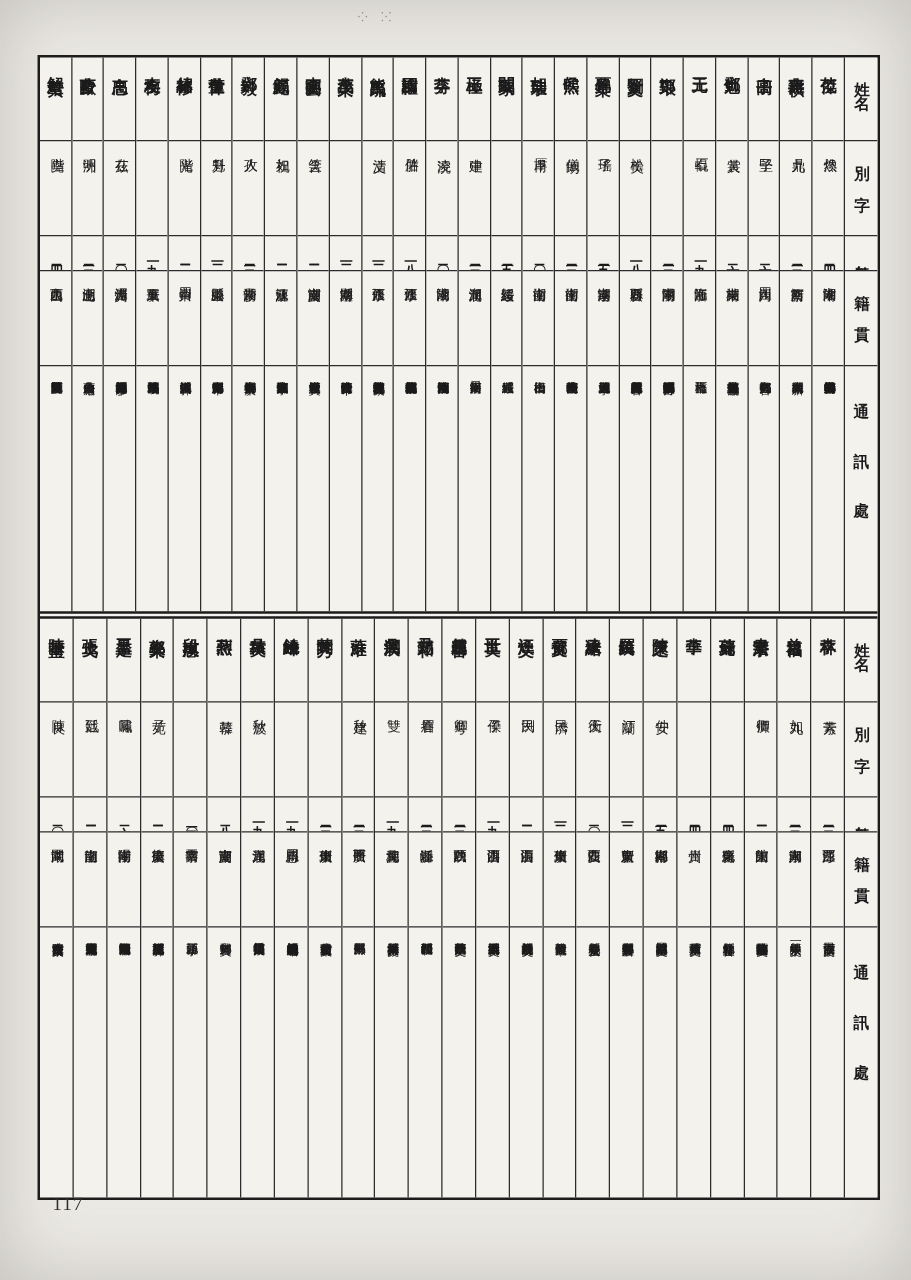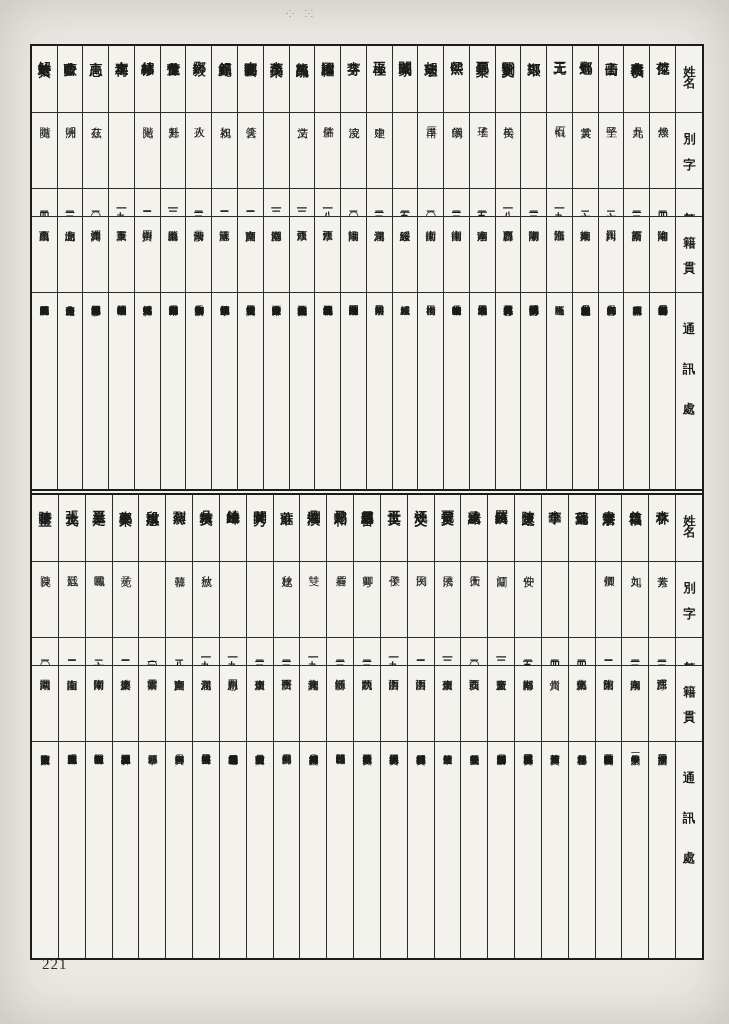--- a/index.html
+++ b/index.html
@@ -954,15 +954,15 @@
             <span class="vt">湖南武岡</span>
           </div>
           <div class="cell c-addr">
             <span class="vt">寶慶南路金秤市永美號</span>
           </div>
         </div>
       </div>
 
   </div>
 
-  <div class="page-number">221</div>
+  <div class="page-number">117</div>
 
 </div>
 
 </body></html>

